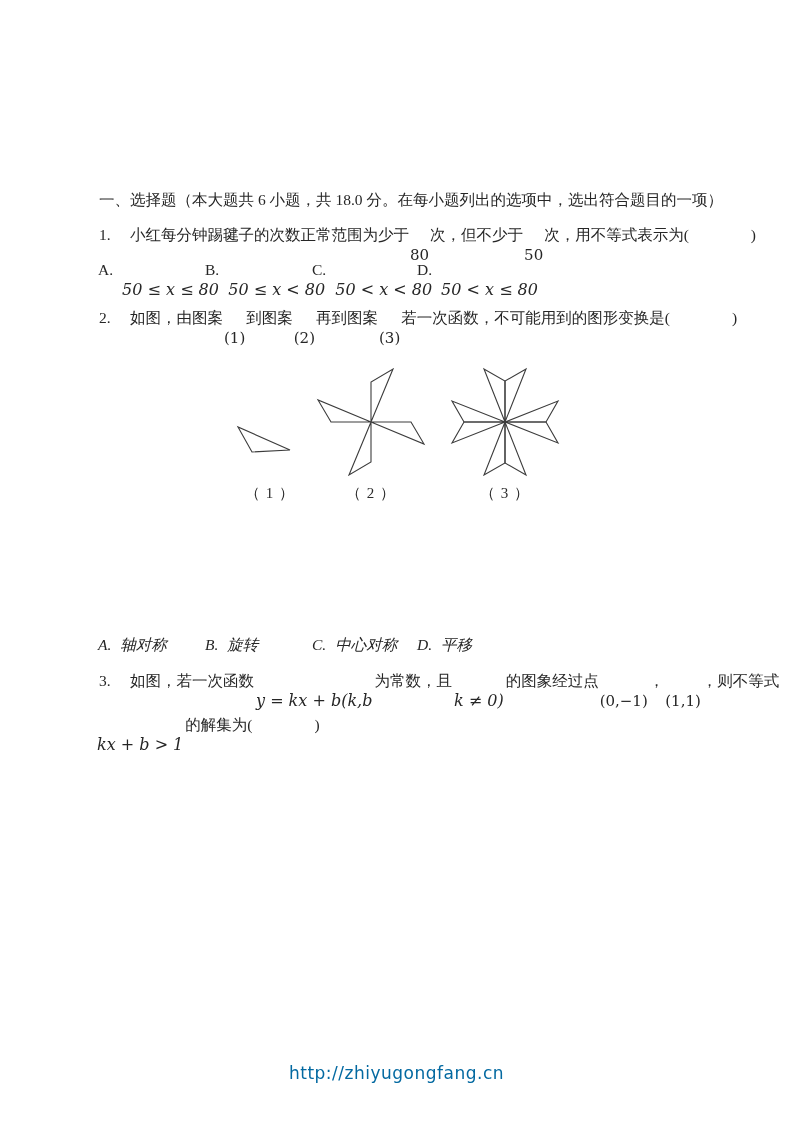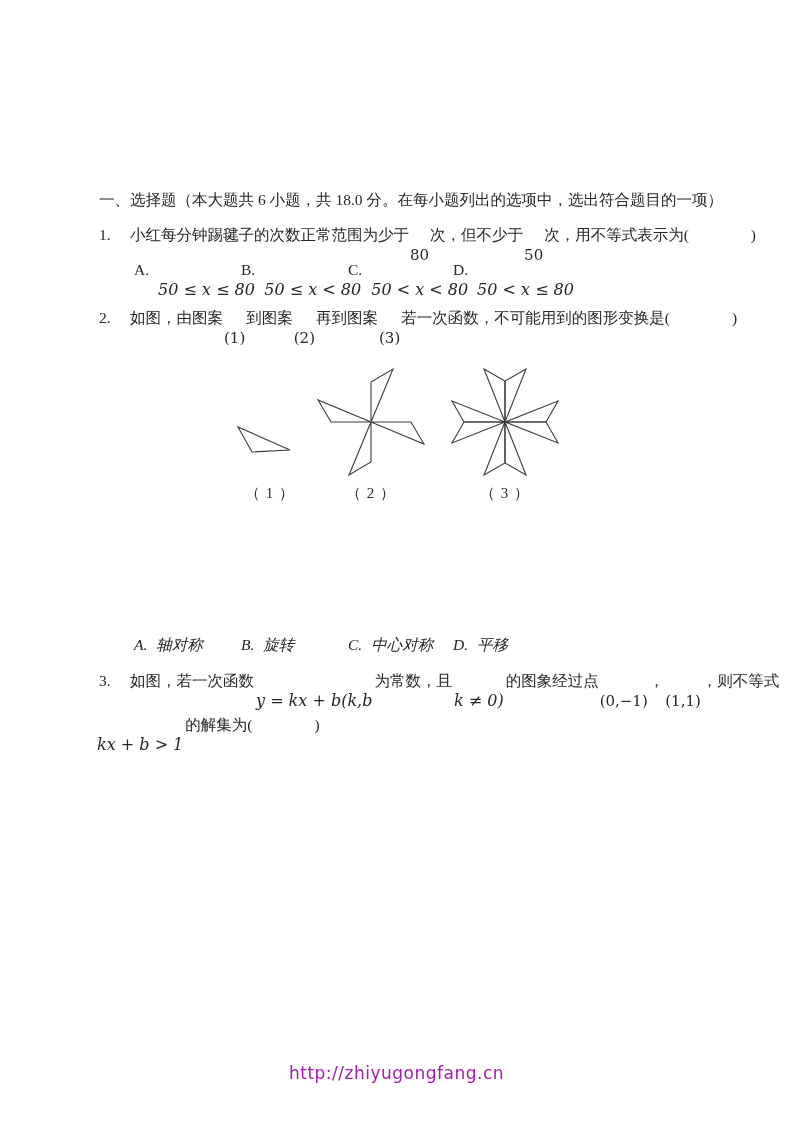--- a/index.html
+++ b/index.html
@@ -53,21 +53,20 @@
     font-size:15px;
     margin:0 1px;
   }
   .mlow { position:relative; top:20px; }
   .optrow {
     position:absolute;
     left:98px;
     width:560px;
     height:26px;
     font-size:15.5px;
-    margin-left:36px;
   }
   .optrow-q1 { top:260px; }
   .optrow-q2 { top:635px;font-style:italic; }
   .opt { position:absolute; top:0; white-space:nowrap; }
   .opt-1 { left:0; }
   .opt-2 { left:107px; }
   .opt-3 { left:214px; }
   .opt-4 { left:319px; }
   .olabel { font-family:"Liberation Serif", serif; }
   .oval { margin-left:9px; }
@@ -93,21 +92,21 @@
     letter-spacing:1px;
     color:#2b2b2b;
   }
   .footer {
     position:absolute;
     top:1063px; left:0;
     width:793px;
     text-align:center;
     font-family:"DejaVu Sans", sans-serif;
     font-size:17px;
-    color:#a21caf;
+    color:#0369a1;
     letter-spacing:0.5px;
   }
 </style>
 </head>
 <body>
 
 <div class="page">
 
 
   <div class="section">一、选择题（本大题共 6 小题，共 18.0 分。在每小题列出的选项中，选出符合题目的一项）</div>

